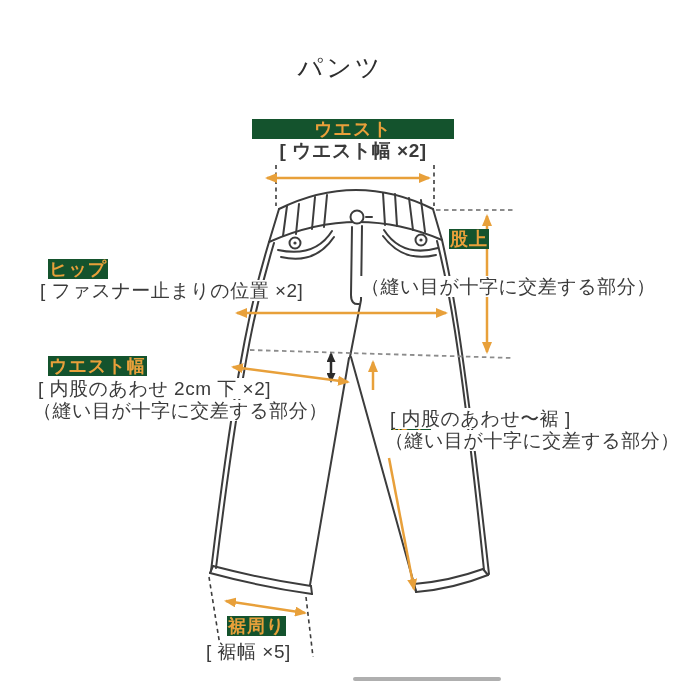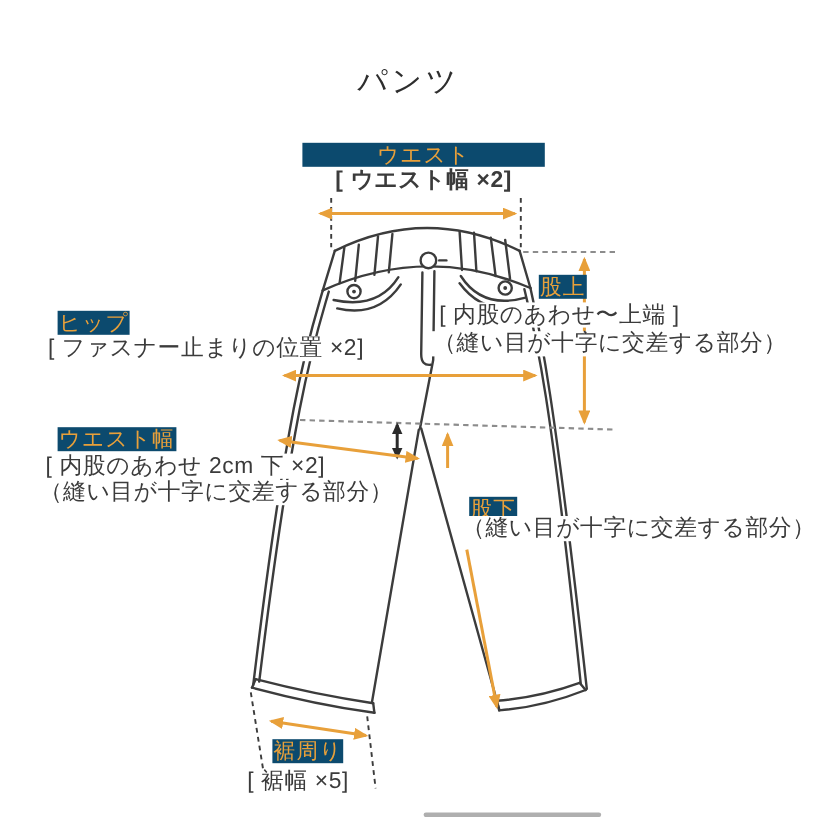--- a/index.html
+++ b/index.html
@@ -10,22 +10,22 @@
   }
   html,body{margin:0;padding:0;background:#fff;}
   body{
     width:681px;height:681px;position:relative;overflow:hidden;
     font-family:"Liberation Sans","DejaVu Sans",sans-serif;
   }
   .stage{position:absolute;inset:0;width:681px;height:681px;}
   svg.diagram{position:absolute;left:0;top:0;z-index:1;}
   .lbl{position:absolute;white-space:nowrap;z-index:2;line-height:1.12;}
   .name{
-    color:var(--accent);font-weight:normal;font-size:18px;letter-spacing:1px;
-    background:#0c4a6e;padding:0 1px;
+    color:var(--accent);font-weight:bold;font-size:18px;letter-spacing:1px;
+    background:#14532d;padding:0 1px;
   }
   .note{
     color:var(--text);font-size:19px;letter-spacing:0.5px;
     background:#fff;padding:0 1px;
   }
   .centered{text-align:center;}
   .page-title{
     position:absolute;left:0;top:34px;width:681px;text-align:center;z-index:2;
     font-size:25px;font-weight:normal;letter-spacing:3px;color:#2E2E2E;
   }
@@ -169,22 +169,22 @@
   <div class="lbl note centered" style="left:222px;top:140px;width:260px;font-weight:bold;">[ ウエスト幅 ×2]</div>
 
   <div class="lbl name" style="left:48px;top:259px;">ヒップ</div>
   <div class="lbl note" style="left:39px;top:280px;">[ ファスナー止まりの位置 ×2]</div>
 
   <div class="lbl name" style="left:48px;top:356px;">ウエスト幅</div>
   <div class="lbl note" style="left:37px;top:378px;">[ 内股のあわせ 2cm 下 ×2]</div>
   <div class="lbl note" style="left:32px;top:400px;">（縫い目が十字に交差する部分）</div>
 
   <div class="lbl name" style="left:449px;top:229px;">股上</div>
-  <div class="lbl note" style="left:365px;top:252px;">[ 内股のあわせ〜上端 ]</div>
   <div class="lbl note" style="left:360px;top:276px;">（縫い目が十字に交差する部分）</div>
 
   <div class="lbl name" style="left:391px;top:404px;margin-top:10px;">股下</div>
+  <div class="lbl note" style="left:389px;top:408px;">[ 内股のあわせ〜裾 ]</div>
   <div class="lbl note" style="left:384px;top:430px;">（縫い目が十字に交差する部分）</div>
 
   <div class="lbl name" style="left:227px;top:616px;">裾周り</div>
   <div class="lbl note" style="left:205px;top:641px;">[ 裾幅 ×5]</div>
 
 </div>
 
 </body></html>

